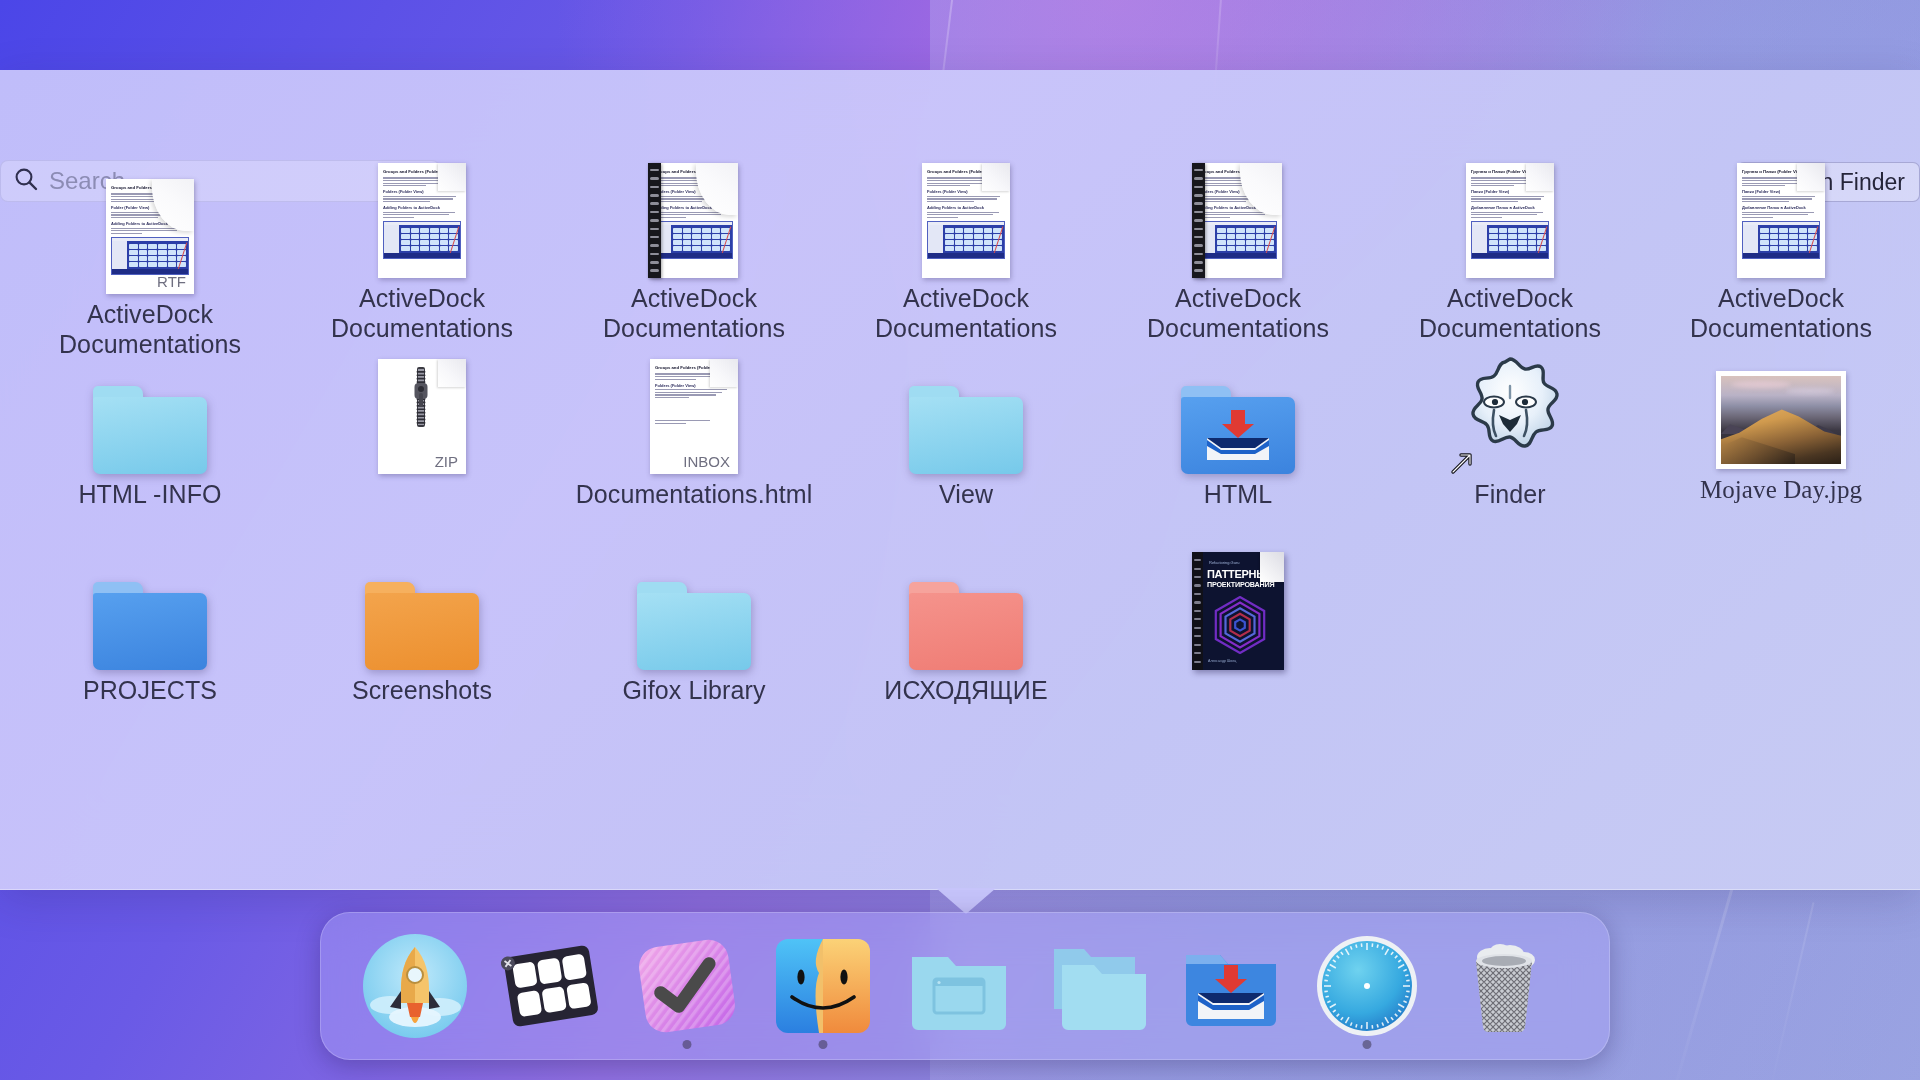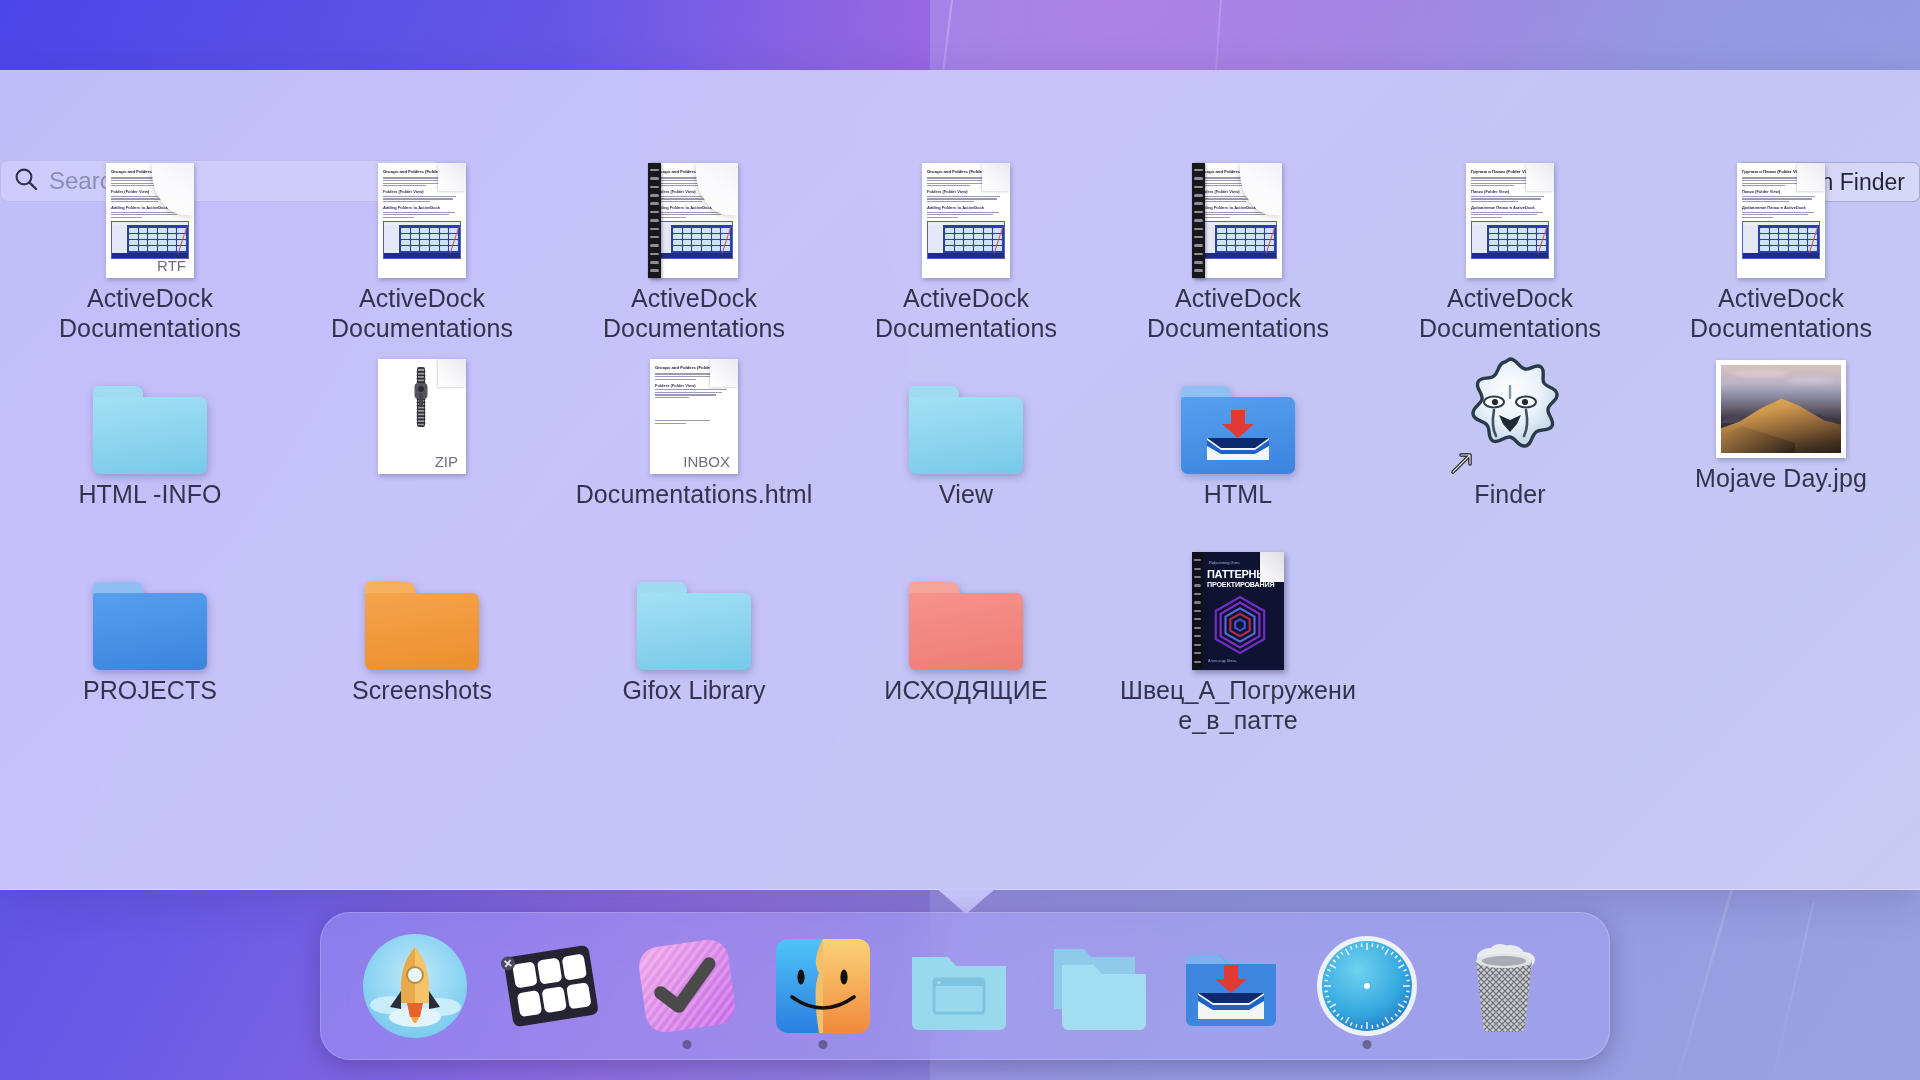--- a/index.html
+++ b/index.html
@@ -191,21 +191,21 @@
         <line x1="16.4" y1="16.4" x2="23" y2="23" stroke="#30304f" stroke-width="2.4" stroke-linecap="round"></line>
       </svg>
     </span>
     <input id="search-input" type="text" placeholder="Search" style="">
   </div>
   <button id="open-in-finder">Open In Finder</button>
 </div>
 
 <div id="grid">
     <div class="grid-row">
-      <div class="item" style="left: 25px; top: 0px;">
+      <div class="item" style="left: 25px; top: 16px;">
         <div class="icon-box">
           <div class="doc">
             <div class="thumb">
               <div class="doc-title">Groups and Folders (Folder View)</div>
               <div class="doc-lines">
                 <i style="width:96%"></i>
                 <i style="width:92%"></i>
                 <i style="width:88%"></i>
                 <i style="width:55%"></i>
               </div>
@@ -772,21 +772,21 @@
               <path d="M60 64 l11-5 -4 9 -7 8 -7-8 -4-9z" fill="#1d2b38"></path>
               <path d="M44 54 q-3 16 2 26" stroke="#3d5163" stroke-width="2.6" fill="none" stroke-linecap="round"></path>
               <path d="M76 54 q3 16 -2 26" stroke="#3d5163" stroke-width="2.6" fill="none" stroke-linecap="round"></path>
             </svg><svg class="alias-arrow" viewBox="0 0 30 30">
               <path d="M5 26 L22 9 M22 9 h-9 M22 9 v9" stroke="#15151c" stroke-width="3.4" fill="none" stroke-linecap="round" stroke-linejoin="round"></path>
               <path d="M5 26 L22 9 M22 9 h-9 M22 9 v9" stroke="#ffffff" stroke-width="1.1" fill="none" stroke-linecap="round"></path>
             </svg></div>
         </div>
         <div class="item-label">Finder</div>
       </div>
-      <div class="item" style="left: 1656px; top: 180px;">
+      <div class="item" style="left: 1656px; top: 191px; font-family: Liberation Serif, serif;">
         <div class="icon-box">
           <div class="photo">
             <div class="photo-in">
               <div class="cloudw"></div>
               <div class="cloudw2"></div>
               <div class="hill-l"></div>
               <div class="hill-r"></div>
               <div class="dune"></div>
               <div class="dune2"></div>
             </div>
@@ -857,21 +857,20 @@
               <s></s>
               <s></s>
               <s></s>
               <s></s>
               <s></s>
               <s></s>
             </div>
             <div class="fold2"></div>
           </div>
         </div>
-        <div class="item-label">Швец_А_Погружение_в_патте</div>
       </div>
     </div>
   </div>
 
 <div id="dock">
     <div class="dock-item">
       <div class="dock-icon"><svg viewBox="0 0 110 110">
           <defs>
             <radialGradient id="lp" cx="50%" cy="40%" r="70%">
               <stop offset="0%" stop-color="#bfe9fb"></stop>

